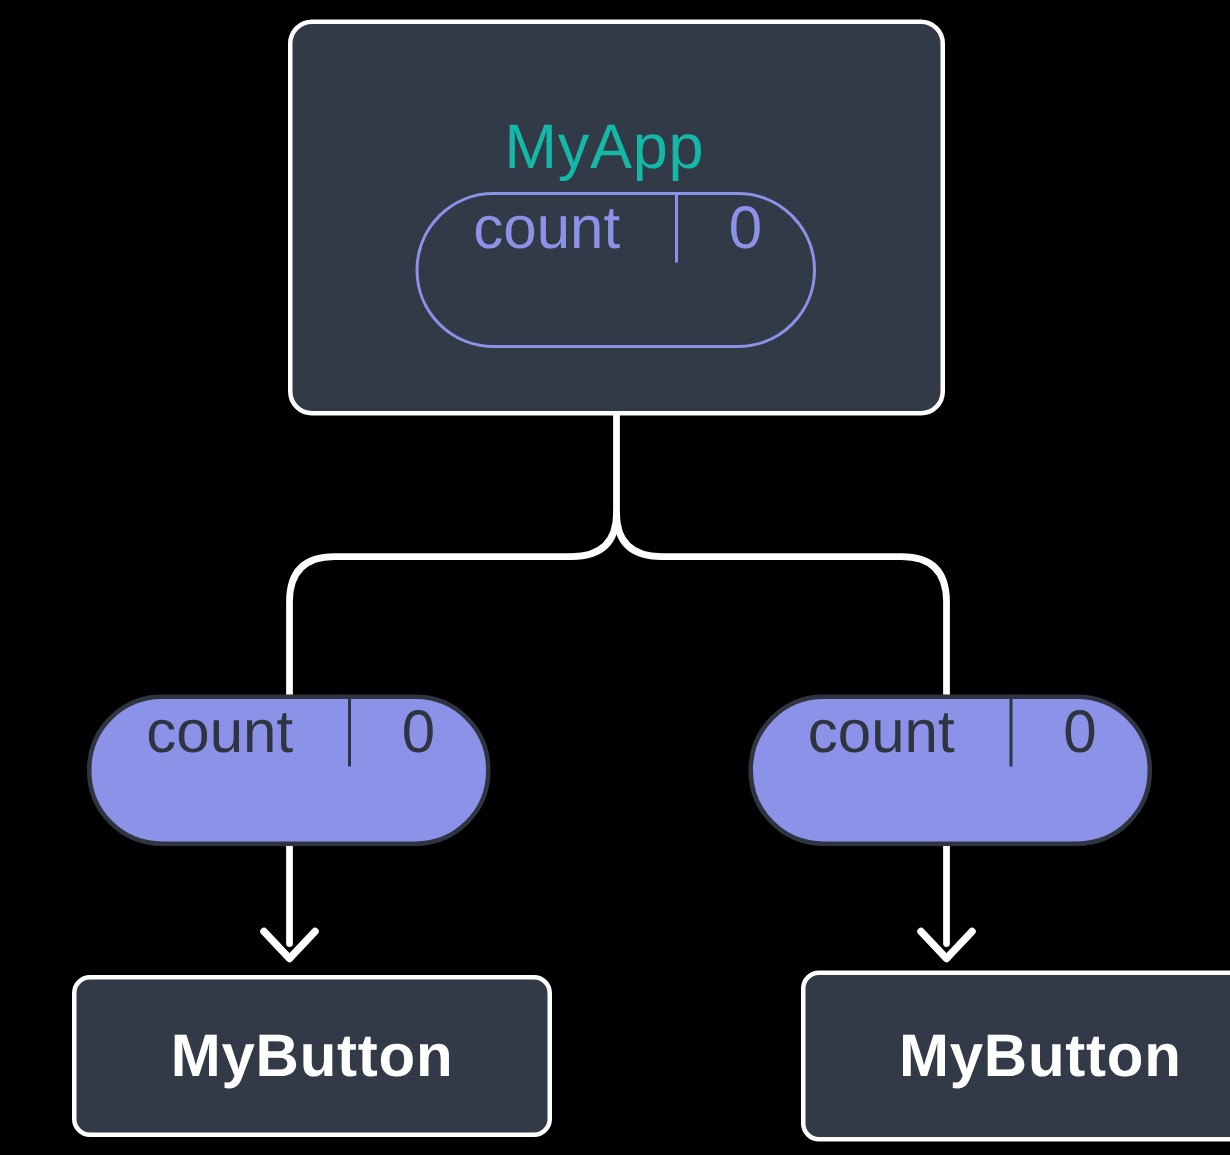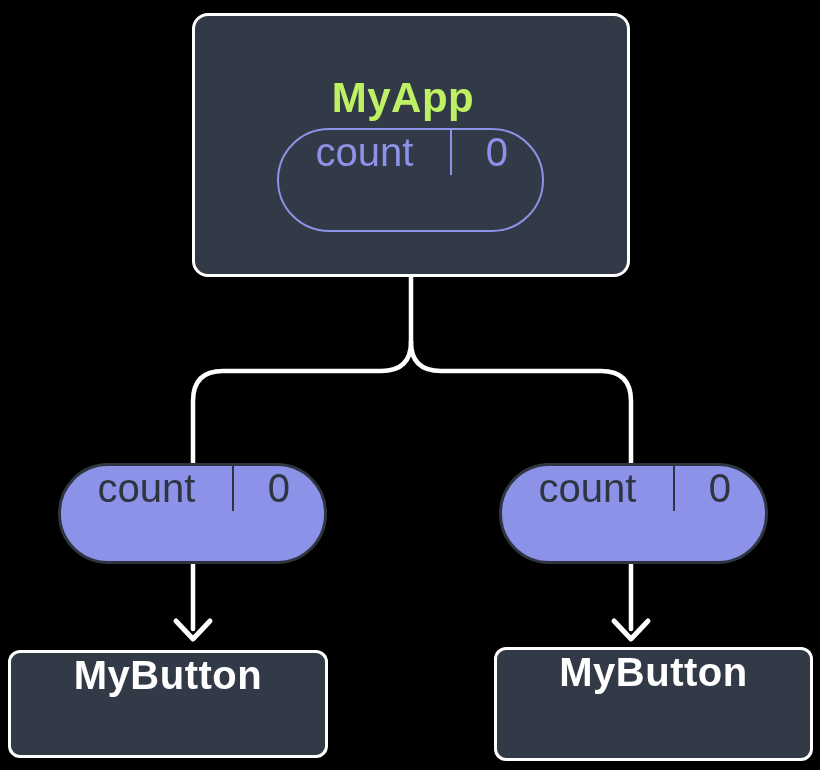--- a/index.html
+++ b/index.html
@@ -16,23 +16,23 @@
     box-sizing:border-box;
     background:#333A47;
     border:3.5px solid #FFFFFF;
     border-radius:16px;
     z-index:2;
   }
   .node-title{
     position:absolute;
     left:0;right:16px;
     text-align:center;
-    color:#bef264;
+    color:#14b8a6;
     font-size:42px;
-    font-weight:700;
+    font-weight:400;
     letter-spacing:0.5px;
   }
   .app-node{left:192px;top:13px;width:438px;height:264px;}
   .app-node .node-title{top:58px;}
   .pill{
     position:absolute;
     box-sizing:border-box;
     display:flex;
     align-items:flex-start;
     z-index:2;
@@ -56,22 +56,23 @@
     background:#8B92E8;
     border:3px solid #2F3540;
     color:#2E3440;
     border-radius:50px;
     width:269px;height:101px;
   }
   .prop-pill .cell.value{border-left:2.5px solid #2F3540;}
   .prop-pill.left{left:58px;top:463px;}
   .prop-pill.right{left:499px;top:463px;}
   .button-node{
-    display:flex;align-items:flex-start;justify-content:center;
+    display:flex;align-items:center;justify-content:center;
     border-radius:12px;
+    margin-left:40px;
   }
   .button-node .label{
     color:#FFFFFF;font-size:40px;font-weight:600;letter-spacing:0.5px;
   }
   .button-node.left{left:8px;top:650px;width:320px;height:108px;}
   .button-node.right{left:494px;top:647px;width:319px;height:114px;}
 </style>
 </head>
 <body>
 

